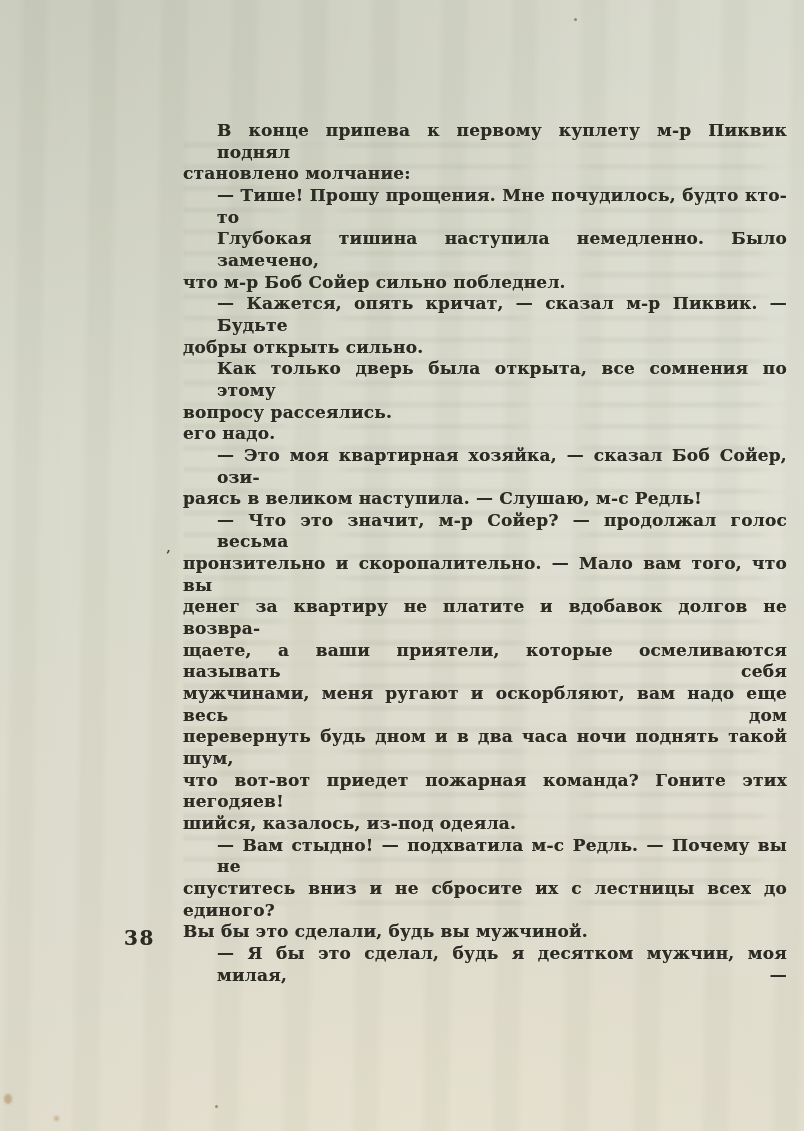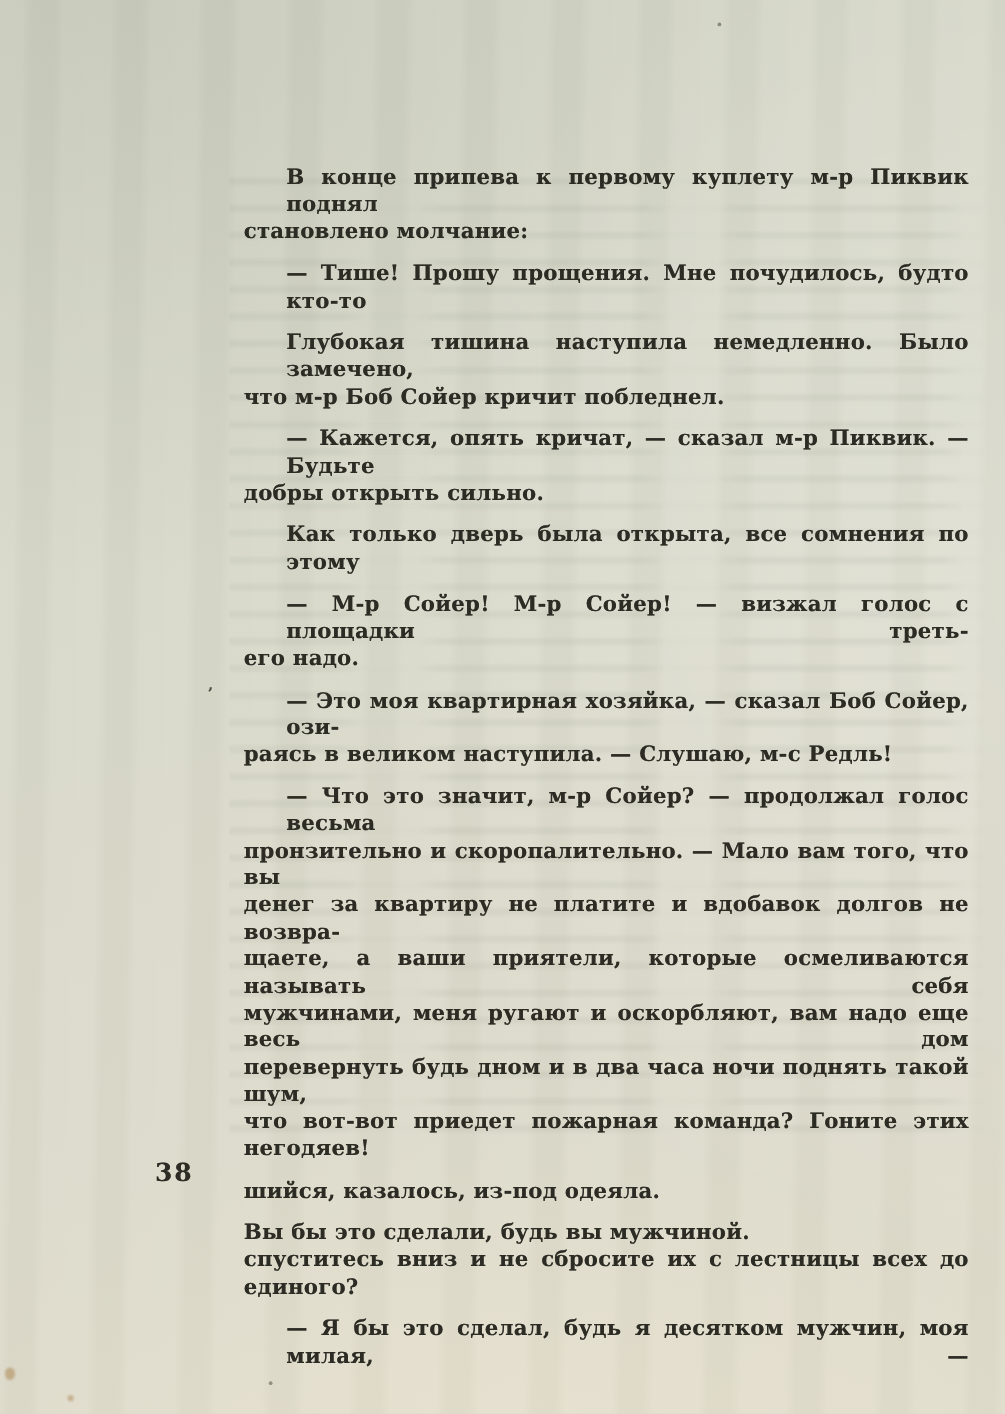--- a/index.html
+++ b/index.html
@@ -41,21 +41,21 @@
   .text-block {
     position: absolute; left: 183px; top: 120px; width: 604px;
     font-family: "DejaVu Serif", serif;
     font-weight: bold;
     font-size: 17px;
     line-height: 21.65px;
     letter-spacing: 0.2px;
     color: var(--ink);
     text-shadow: 0 0 0.5px rgba(44,44,37,0.55);
   }
-  .paragraph { margin: 12px; }
+  .paragraph { margin: 0; }
   .line { text-align: justify; text-align-last: justify; }
   .line.last { text-align-last: left; }
   .line.indent { padding-left: 34px; }
   .page-number {
     position: absolute; left: 124px; top: 928px;
     font-family: "DejaVu Serif", serif;
     font-weight: bold; font-size: 20px; line-height: 20px;
     letter-spacing: 1.5px;
     color: var(--ink);
     text-shadow: 0 0 0.5px rgba(44,44,37,0.55);
@@ -82,52 +82,53 @@
   <main class="text-block">
       <div class="paragraph">
         <div class="line indent">В конце припева к первому куплету м-р Пиквик поднял</div>
         <div class="line last">становлено молчание:</div>
       </div>
       <div class="paragraph">
         <div class="line indent">— Тише! Прошу прощения. Мне почудилось, будто кто-то</div>
       </div>
       <div class="paragraph">
         <div class="line indent">Глубокая тишина наступила немедленно. Было замечено,</div>
-        <div class="line last">что м-р Боб Сойер кричит побледнел.</div>
+        <div class="line last">что м-р Боб Сойер сильно побледнел.</div>
       </div>
       <div class="paragraph">
         <div class="line indent">— Кажется, опять кричат, — сказал м-р Пиквик. — Будьте</div>
         <div class="line last">добры открыть сильно.</div>
       </div>
       <div class="paragraph">
         <div class="line indent">Как только дверь была открыта, все сомнения по этому</div>
+        <div class="line last">вопросу рассеялись.</div>
       </div>
       <div class="paragraph">
-        <div class="line indent">— М-р Сойер! М-р Сойер! — визжал голос с площадки треть-</div>
         <div class="line last">его надо.</div>
       </div>
       <div class="paragraph">
         <div class="line indent">— Это моя квартирная хозяйка, — сказал Боб Сойер, ози-</div>
         <div class="line last">раясь в великом наступила. — Слушаю, м-с Редль!</div>
       </div>
       <div class="paragraph">
         <div class="line indent">— Что это значит, м-р Сойер? — продолжал голос весьма</div>
         <div class="line">пронзительно и скоропалительно. — Мало вам того, что вы</div>
         <div class="line">денег за квартиру не платите и вдобавок долгов не возвра-</div>
         <div class="line">щаете, а ваши приятели, которые осмеливаются называть себя</div>
         <div class="line">мужчинами, меня ругают и оскорбляют, вам надо еще весь дом</div>
         <div class="line">перевернуть будь дном и в два часа ночи поднять такой шум,</div>
         <div class="line last">что вот-вот приедет пожарная команда? Гоните этих негодяев!</div>
       </div>
       <div class="paragraph">
         <div class="line last">шийся, казалось, из-под одеяла.</div>
       </div>
       <div class="paragraph">
+        <div class="line indent">— Вам стыдно! — подхватила м-с Редль. — Почему вы не</div>
+        <div class="line">спуститесь вниз и не сбросите их с лестницы всех до единого?</div>
         <div class="line last">Вы бы это сделали, будь вы мужчиной.</div>
-        <div class="line">спуститесь вниз и не сбросите их с лестницы всех до единого?</div>
       </div>
       <div class="paragraph">
         <div class="line indent">— Я бы это сделал, будь я десятком мужчин, моя милая, —</div>
       </div>
     </main>
 
   <div class="margin-mark">’</div>
 
   <div class="page-number">38</div>
 

